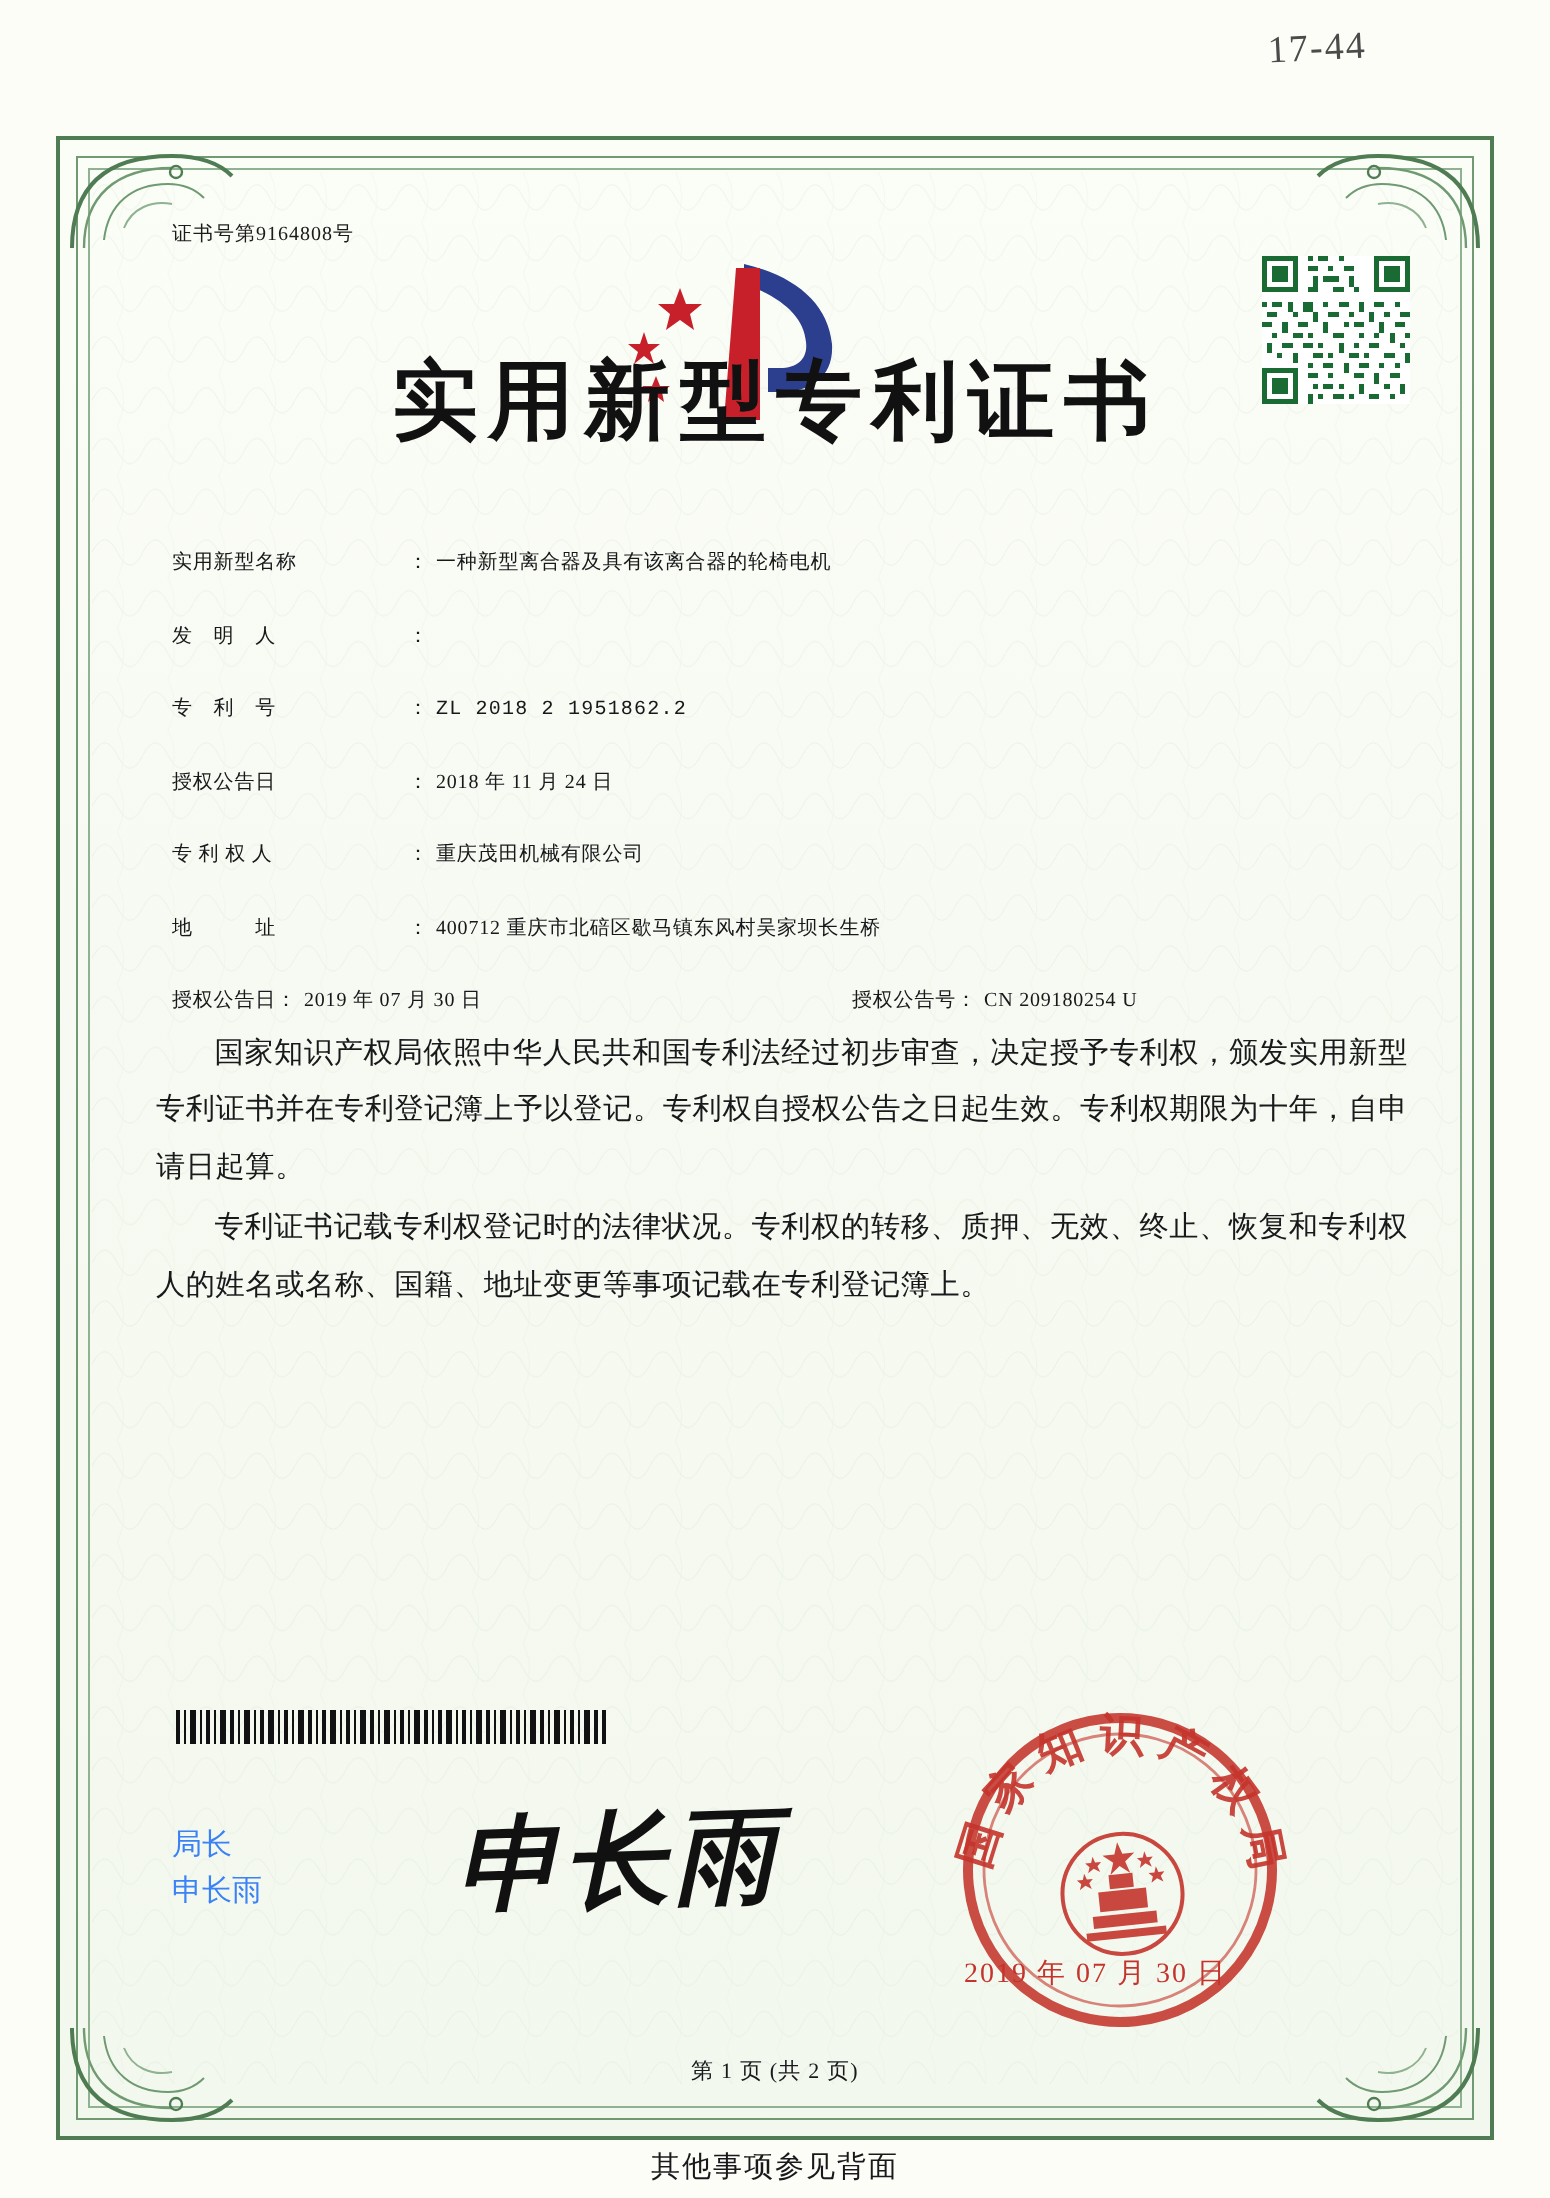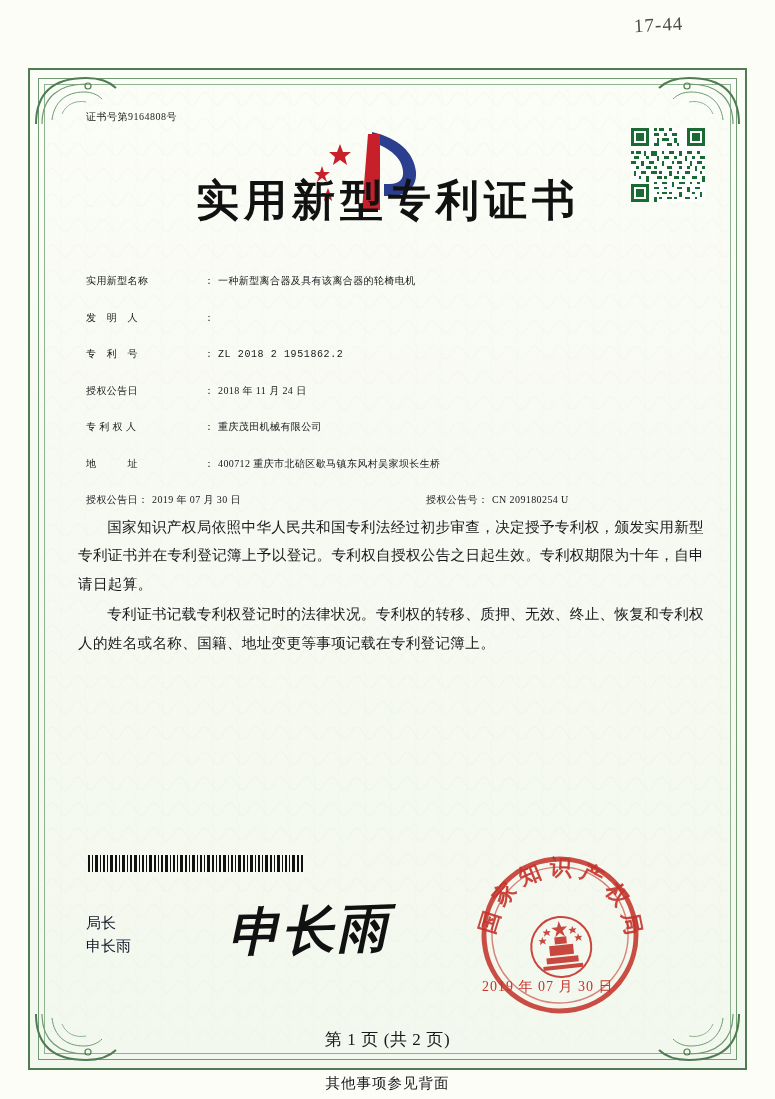--- a/index.html
+++ b/index.html
@@ -173,21 +173,21 @@
     width: 216px;
     height: 17px;
   }
 
   
   .sig-block {
     position: absolute;
     left: 86px;
     top: 912px;
     font-size: 15px;
-    color: #0f172a;
+    color: #3b82f6;
     line-height: 1.55;
   }
   .sig-hand {
     position: absolute;
     left: 228px;
     top: 896px;
     font-family: "Liberation Serif", serif;
     font-size: 52px;
     font-style: italic;
     font-weight: bold;
@@ -213,21 +213,21 @@
     letter-spacing: 1px;
     font-family: "Liberation Serif", serif;
   }
 
   .page-no {
     position: absolute;
     left: 0;
     right: 0;
     top: 1028px;
     text-align: center;
-    font-size: 17px;
+    font-size: 11px;
     color: #17191b;
     letter-spacing: .6px;
   }
 
   .footer-note {
     position: absolute;
     left: 0;
     right: 0;
     top: 1074px;
     text-align: center;

